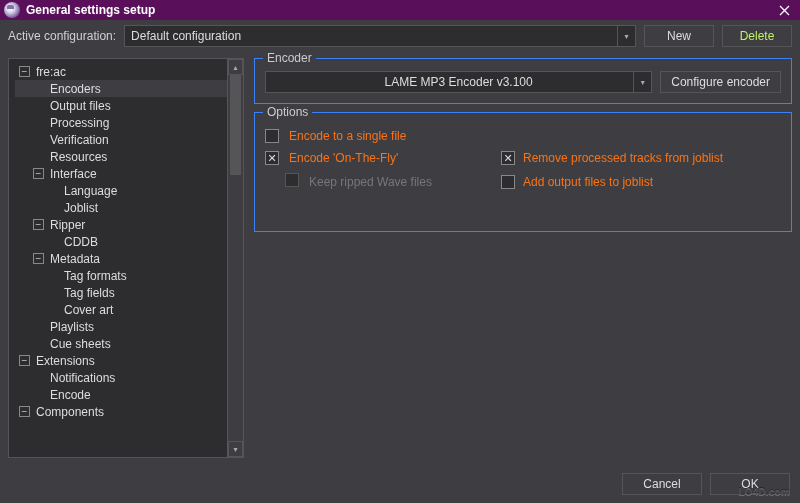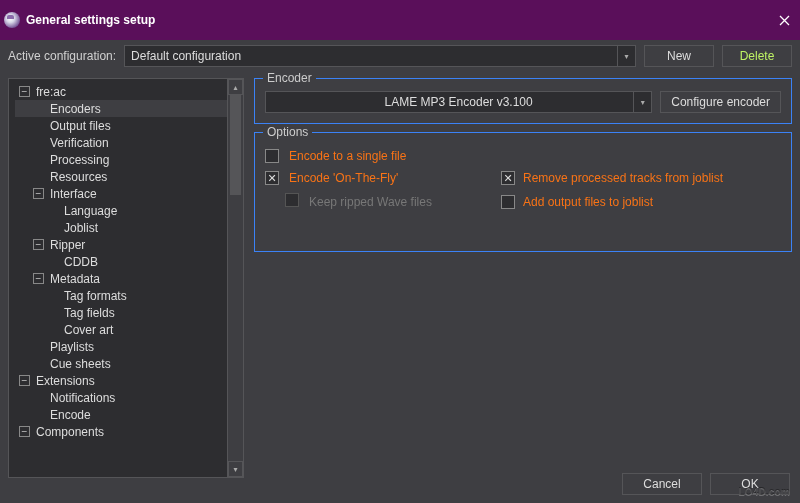--- a/index.html
+++ b/index.html
@@ -1,18 +1,18 @@
 <!DOCTYPE html>
 <html><head>
 <meta charset="utf-8">
 <style>
 * { margin: 0; padding: 0; box-sizing: border-box; font-family: "Segoe UI", Tahoma, sans-serif; font-size: 12px; }
 body { background: #fff; width: 800px; height: 503px; position: relative; overflow: hidden; }
 .window { position: absolute; top: 0; left: 0; width: 800px; height: 503px; background: #3e3e42; color: #d0d0d0; }
-.titlebar { height: 40px; background: #5a0f5a; display: flex; align-items: center; padding: 0 4px; color: #fff; font-weight: 600; }
+.titlebar { height: 20px; background: #5a0f5a; display: flex; align-items: center; padding: 0 4px; color: #fff; font-weight: 600; }
 .titlebar .ico { width: 16px; height: 16px; border-radius: 50%; background: radial-gradient(circle at 40% 40%, #fff 0%, #d8d8e8 30%, #7a5a9a 70%, #4a3a6a 100%); margin-right: 6px; position: relative; }
 .titlebar .ico:after { content:""; position:absolute; top:3px; left:3px; width:7px; height:4px; background:#8a6aaa; border-radius:2px 2px 0 0; }
 .titlebar .spacer { flex: 1; }
 .titlebar .close { width: 24px; height: 24px; display:flex; align-items:center; justify-content:center; color:#fff; }
 .active-row { height: 32px; display:flex; align-items:center; padding: 4px 8px; gap:8px; background:#3e3e42; }
 .active-row .lbl { color:#d0d0d0; white-space:nowrap; }
 .dropdown { flex:1; height:22px; background:#2d2d30; border:1px solid #555558; color:#ddd; display:flex; align-items:center; padding:0 6px; position:relative; }
 .dropdown .arrow { position:absolute; right:0; top:0; width:18px; height:100%; border-left:1px solid #555558; display:flex; align-items:center; justify-content:center; font-size:8px; color:#aaa; }
 .btn { height:22px; min-width:70px; border:1px solid #555558; background:#3e3e42; color:#ddd; display:flex; align-items:center; justify-content:center; padding:0 10px; cursor:default; }
 .btn.disabled { color:#bef264; }
@@ -83,26 +83,26 @@
             <span style="padding-left:4px">Encoders</span>
           </div>
           <div class="tree-item">
             <span class="ind" style="width:18px"></span>
             <span class="ind" style="width:13px"></span>
             <span style="padding-left:4px">Output files</span>
           </div>
           <div class="tree-item">
             <span class="ind" style="width:18px"></span>
             <span class="ind" style="width:13px"></span>
+            <span style="padding-left:4px">Processing</span>
+          </div>
+          <div class="tree-item">
+            <span class="ind" style="width:18px"></span>
+            <span class="ind" style="width:13px"></span>
             <span style="padding-left:4px">Verification</span>
-          </div>
-          <div class="tree-item">
-            <span class="ind" style="width:18px"></span>
-            <span class="ind" style="width:13px"></span>
-            <span style="padding-left:4px">Processing</span>
           </div>
           <div class="tree-item">
             <span class="ind" style="width:18px"></span>
             <span class="ind" style="width:13px"></span>
             <span style="padding-left:4px">Resources</span>
           </div>
           <div class="tree-item">
             <span class="ind" style="width:18px"></span>
             <span class="exp">−</span>
             <span style="padding-left:4px">Interface</span>

